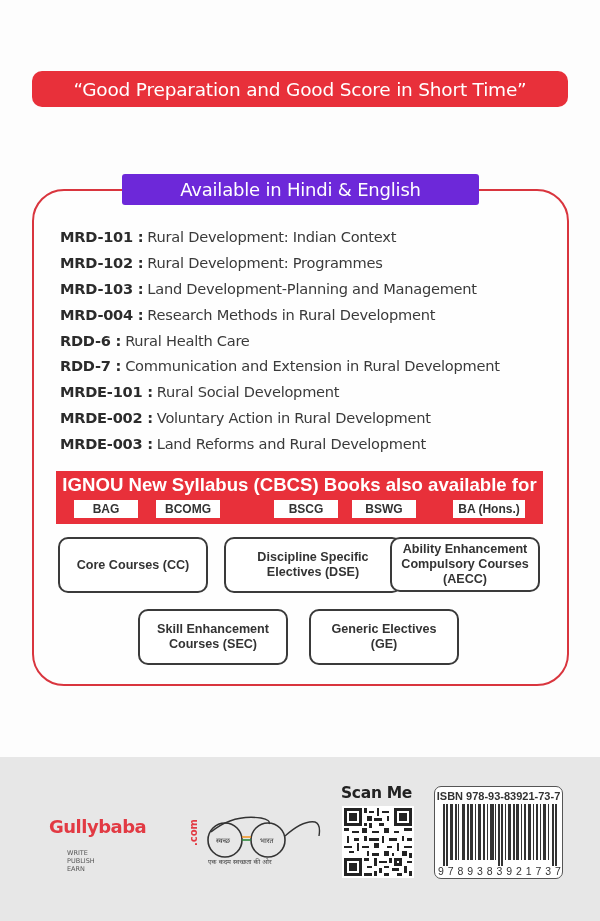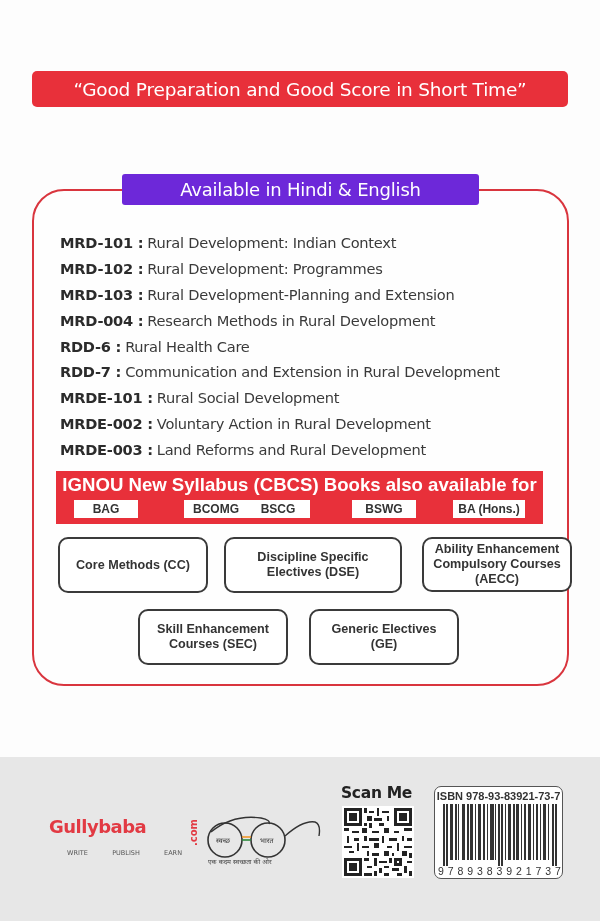--- a/index.html
+++ b/index.html
@@ -1,37 +1,37 @@
 <!DOCTYPE html>
 <html><head>
   <meta charset="utf-8">
   <style>
     * { box-sizing: border-box; margin: 0; padding: 0; }
     html, body { width: 600px; height: 921px; overflow: hidden; background: #fdfdfd; }
     body { position: relative; font-family: "DejaVu Sans", "Liberation Sans", sans-serif; color: #333; }
 
     .tagline {
       position: absolute; left: 32px; top: 71px; width: 536px; height: 36px;
-      background: #e8303a; color: #fff; border-radius: 5px;
+      background: #e8303a; color: #fff; border-radius: 10px;
       display: flex; align-items: center; justify-content: center;
       font-family: "DejaVu Sans", sans-serif; font-size: 18.5px; letter-spacing: -0.2px;
     }
 
     .outer-box {
       position: absolute; left: 32px; top: 189px; width: 537px; height: 497px;
       border: 2.5px solid #d9353e; border-radius: 32px; background: #fefefe;
     }
     .avail-tab {
       position: absolute; left: 122px; top: 174px; width: 357px; height: 31px;
       background: #6d28d9; color: #fff; border-radius: 3px;
       display: flex; align-items: center; justify-content: center;
       font-family: "DejaVu Sans", sans-serif; font-size: 18px; letter-spacing: -0.2px;
     }
 
-    .course-list { position: absolute; left: 60px; top: 230px; width: 480px; }
+    .course-list { position: absolute; left: 60px; top: 224px; width: 480px; }
     .course-row {
       height: 25.8px; display: flex; align-items: center;
       font-size: 14.6px; color: #3a3a3a; white-space: nowrap; letter-spacing: -0.25px;
     }
     .course-code { font-family: "DejaVu Sans", sans-serif; font-weight: bold; color: #2b2b2b; margin-right: 4px; }
     .course-title { font-family: "DejaVu Sans", sans-serif; font-weight: normal; }
 
     .cbcs-banner {
       position: absolute; left: 56px; top: 471px; width: 487px; height: 53px;
       background: #e8303a;
@@ -59,21 +59,21 @@
     .logo-word {
       font-family: "DejaVu Sans", sans-serif; font-weight: bold; font-size: 18px; color: #e23a43; letter-spacing: -0.5px;
       display: inline-block;
     }
     .logo-com {
       position: absolute; left: 139px; top: 0px; font-family: "DejaVu Sans", sans-serif; font-weight: bold;
       font-size: 10px; color: #e23a43; transform: rotate(-90deg); transform-origin: left top; top: 30px;
     }
     .logo-tags {
       position: absolute; left: 18px; top: 33px; width: 115px; display: flex; justify-content: space-between;
-      font-size: 6.5px; color: #555; font-family: "DejaVu Sans", sans-serif;
+      font-size: 6.5px; color: #555; font-family: "DejaVu Sans", sans-serif; flex-direction: column;
     }
 
     .swachh { position: absolute; left: 203px; top: 812px; width: 118px; height: 50px; }
     .swachh-caption { position: absolute; left: 208px; top: 857px; font-size: 6.5px; color: #444; }
 
     .scan-label {
       position: absolute; left: 341px; top: 784px; font-family: "DejaVu Sans", sans-serif; font-weight: bold;
       font-size: 15.5px; color: #222; letter-spacing: -0.3px;
     }
     .qr { position: absolute; left: 342px; top: 806px; width: 72px; height: 72px; background: #fff; }
@@ -104,21 +104,21 @@
   <div class="course-row">
     <span class="course-code">MRD-101 :</span>
     <span class="course-title">Rural Development: Indian Context</span>
   </div>
   <div class="course-row">
     <span class="course-code">MRD-102 :</span>
     <span class="course-title">Rural Development: Programmes</span>
   </div>
   <div class="course-row">
     <span class="course-code">MRD-103 :</span>
-    <span class="course-title">Rural Development-Planning and Extension</span>
+    <span class="course-title">Land Development-Planning and Management</span>
   </div>
   <div class="course-row">
     <span class="course-code">MRD-004 :</span>
     <span class="course-title">Research Methods in Rural Development</span>
   </div>
   <div class="course-row">
     <span class="course-code">RDD-6 :</span>
     <span class="course-title">Rural Health Care</span>
   </div>
   <div class="course-row">
@@ -135,38 +135,38 @@
   </div>
   <div class="course-row">
     <span class="course-code">MRDE-003 :</span>
     <span class="course-title">Land Reforms and Rural Development</span>
   </div>
 </div>
 
 <div class="cbcs-banner">
   <div class="cbcs-title">IGNOU New Syllabus (CBCS) Books also available for</div>
   <div class="prog-btn" style="left:18px;width:64px;">BAG</div>
-  <div class="prog-btn" style="left:128px;width:64px;">BCOMG</div>
-  <div class="prog-btn" style="left:190px;width:64px;">BSCG</div>
+  <div class="prog-btn" style="left:100px;width:64px;">BCOMG</div>
+  <div class="prog-btn" style="left:218px;width:64px;">BSCG</div>
   <div class="prog-btn" style="left:296px;width:64px;">BSWG</div>
   <div class="prog-btn" style="left:397px;width:72px;">BA (Hons.)</div>
 </div>
 
 <div class="cat-box" style="left:58px;top:537px;width:150px;height:56px;">
   <div>
-    <div>Core Methods (CC)</div>
+    <div>Core Courses (CC)</div>
   </div>
 </div>
 <div class="cat-box" style="left:224px;top:537px;width:178px;height:56px;">
   <div>
     <div>Discipline Specific</div>
     <div>Electives (DSE)</div>
   </div>
 </div>
-<div class="cat-box" style="left:390px;top:537px;width:150px;height:55px;margin-left:32px;">
+<div class="cat-box" style="left:390px;top:537px;width:150px;height:55px;">
   <div>
     <div>Ability Enhancement</div>
     <div>Compulsory Courses</div>
     <div>(AECC)</div>
   </div>
 </div>
 <div class="cat-box" style="left:138px;top:609px;width:150px;height:56px;">
   <div>
     <div>Skill Enhancement</div>
     <div>Courses (SEC)</div>

